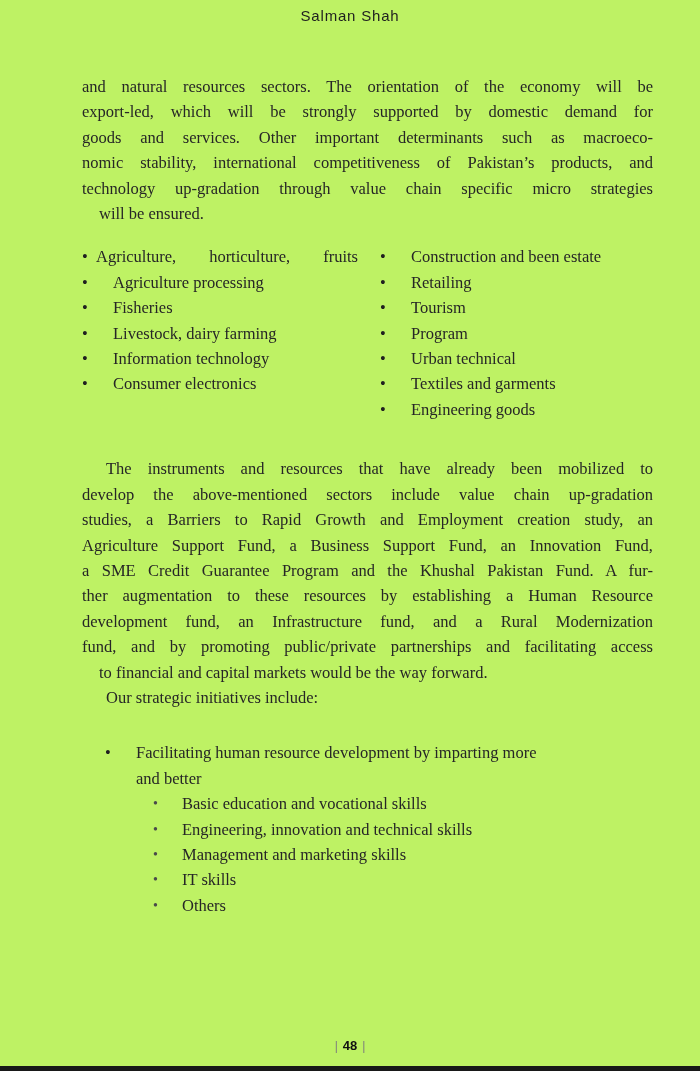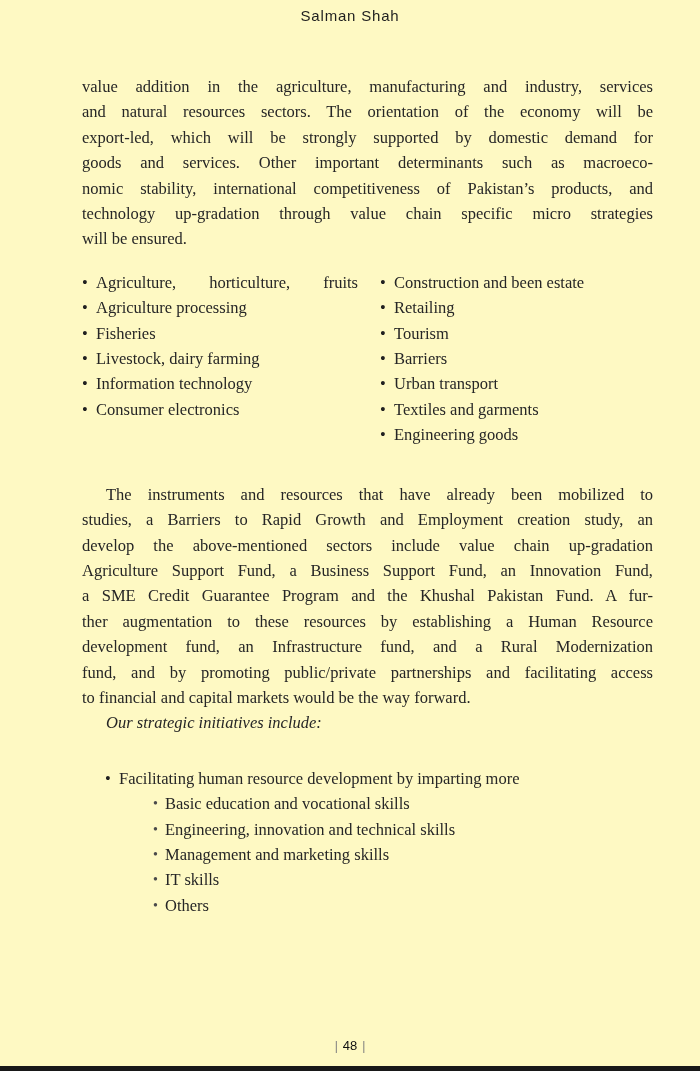--- a/index.html
+++ b/index.html
@@ -1,20 +1,20 @@
 <!DOCTYPE html>
 <html><head>
 <meta charset="utf-8">
 <style>
   html, body { margin: 0; padding: 0; background: #ffffff; }
   .page {
     position: relative;
     width: 700px;
     height: 1071px;
-    background: #fef9c3;
+    background: #bef264;
     font-family: "Liberation Serif", "DejaVu Serif", serif;
     color: #262626;
     overflow: hidden;
   }
   .running-head {
     position: absolute;
     top: 7px;
     left: 0;
     width: 100%;
     text-align: center;
@@ -26,23 +26,23 @@
   .body-text {
     position: absolute;
     left: 82px;
     top: 74px;
     width: 571px;
     font-size: 16.5px;
     line-height: 25.4px;
   }
   .para { margin: 0; }
   .line { text-align: justify; text-align-last: justify; }
-  .line-last { text-align-last: left; }
+  .line-last { text-align-last: left; margin-left: 17px; }
   .indent-first .line:first-child { text-indent: 24px; }
-  .single-line { text-indent: 24px; font-style: italic; }
+  .single-line { text-indent: 24px; }
 
   .columns {
     display: grid;
     grid-template-columns: 276px 1fr;
     column-gap: 22px;
     margin-top: 18px;
     margin-bottom: 34px;
   }
   .bullet-item { display: flex; }
   .bullet {
@@ -67,42 +67,41 @@
     position: absolute;
     bottom: 18px;
     left: 0;
     width: 100%;
     text-align: center;
     font-family: "Liberation Sans", sans-serif;
     font-size: 13px;
     color: #111111;
   }
   .footer-bar { color: #7d7d7d; font-weight: 400; font-size: 12px; padding: 0 5px; }
-  .footer-num { font-weight: 400; }
+  .footer-num { font-weight: 700; }
 
   .bottom-edge {
     position: absolute;
     bottom: 0;
     left: 0;
     width: 100%;
     height: 5px;
     background: #181818;
   }
 </style>
 </head>
 <body>
 
 <div class="page">
 
   <div class="running-head">Salman Shah</div>
 
   <div class="body-text">
 
     <div class="para">
-        <div class="line">value addition in the agriculture, manufacturing and industry, services</div>
         <div class="line">and natural resources sectors. The orientation of the economy will be</div>
         <div class="line">export-led, which will be strongly supported by domestic demand for</div>
         <div class="line">goods and services. Other important determinants such as macroeco-</div>
         <div class="line">nomic stability, international competitiveness of Pakistan’s products, and</div>
         <div class="line">technology up-gradation through value chain specific micro strategies</div>
         <div class="line line-last">will be ensured.</div>
       </div>
 
 
     <div class="columns">
@@ -159,64 +158,65 @@
           </div>
           <div class="bullet-item">
             <span class="bullet">•</span>
             <div class="bullet-text">
               <div class="line line-last">Tourism</div>
             </div>
           </div>
           <div class="bullet-item">
             <span class="bullet">•</span>
             <div class="bullet-text">
-              <div class="line line-last">Barriers</div>
-            </div>
-          </div>
-          <div class="bullet-item">
-            <span class="bullet">•</span>
-            <div class="bullet-text">
-              <div class="line line-last">Urban transport</div>
+              <div class="line line-last">Program</div>
+            </div>
+          </div>
+          <div class="bullet-item">
+            <span class="bullet">•</span>
+            <div class="bullet-text">
+              <div class="line line-last">Urban technical</div>
             </div>
           </div>
           <div class="bullet-item">
             <span class="bullet">•</span>
             <div class="bullet-text">
               <div class="line line-last">Textiles and garments</div>
             </div>
           </div>
           <div class="bullet-item">
             <span class="bullet">•</span>
             <div class="bullet-text">
               <div class="line line-last">Engineering goods</div>
             </div>
           </div>
         </div>
     </div>
 
     <div class="para indent-first">
         <div class="line">The instruments and resources that have already been mobilized to</div>
+        <div class="line">develop the above-mentioned sectors include value chain up-gradation</div>
         <div class="line">studies, a Barriers to Rapid Growth and Employment creation study, an</div>
-        <div class="line">develop the above-mentioned sectors include value chain up-gradation</div>
         <div class="line">Agriculture Support Fund, a Business Support Fund, an Innovation Fund,</div>
         <div class="line">a SME Credit Guarantee Program and the Khushal Pakistan Fund. A fur-</div>
         <div class="line">ther augmentation to these resources by establishing a Human Resource</div>
         <div class="line">development fund, an Infrastructure fund, and a Rural Modernization</div>
         <div class="line">fund, and by promoting public/private partnerships and facilitating access</div>
         <div class="line line-last">to financial and capital markets would be the way forward.</div>
       </div>
 
     <div class="para">
       <div class="single-line">Our strategic initiatives include:</div>
     </div>
 
     <div class="initiative-main">
       <span class="bullet">•</span>
       <div class="bullet-text">
           <div class="line line-last">Facilitating human resource development by imparting more</div>
+          <div class="line line-last">and better</div>
         </div>
     </div>
 
     <div class="initiative-subs">
         <div class="bullet-item">
           <span class="bullet">•</span>
           <div class="bullet-text">
             <div class="line line-last">Basic education and vocational skills</div>
           </div>
         </div>

